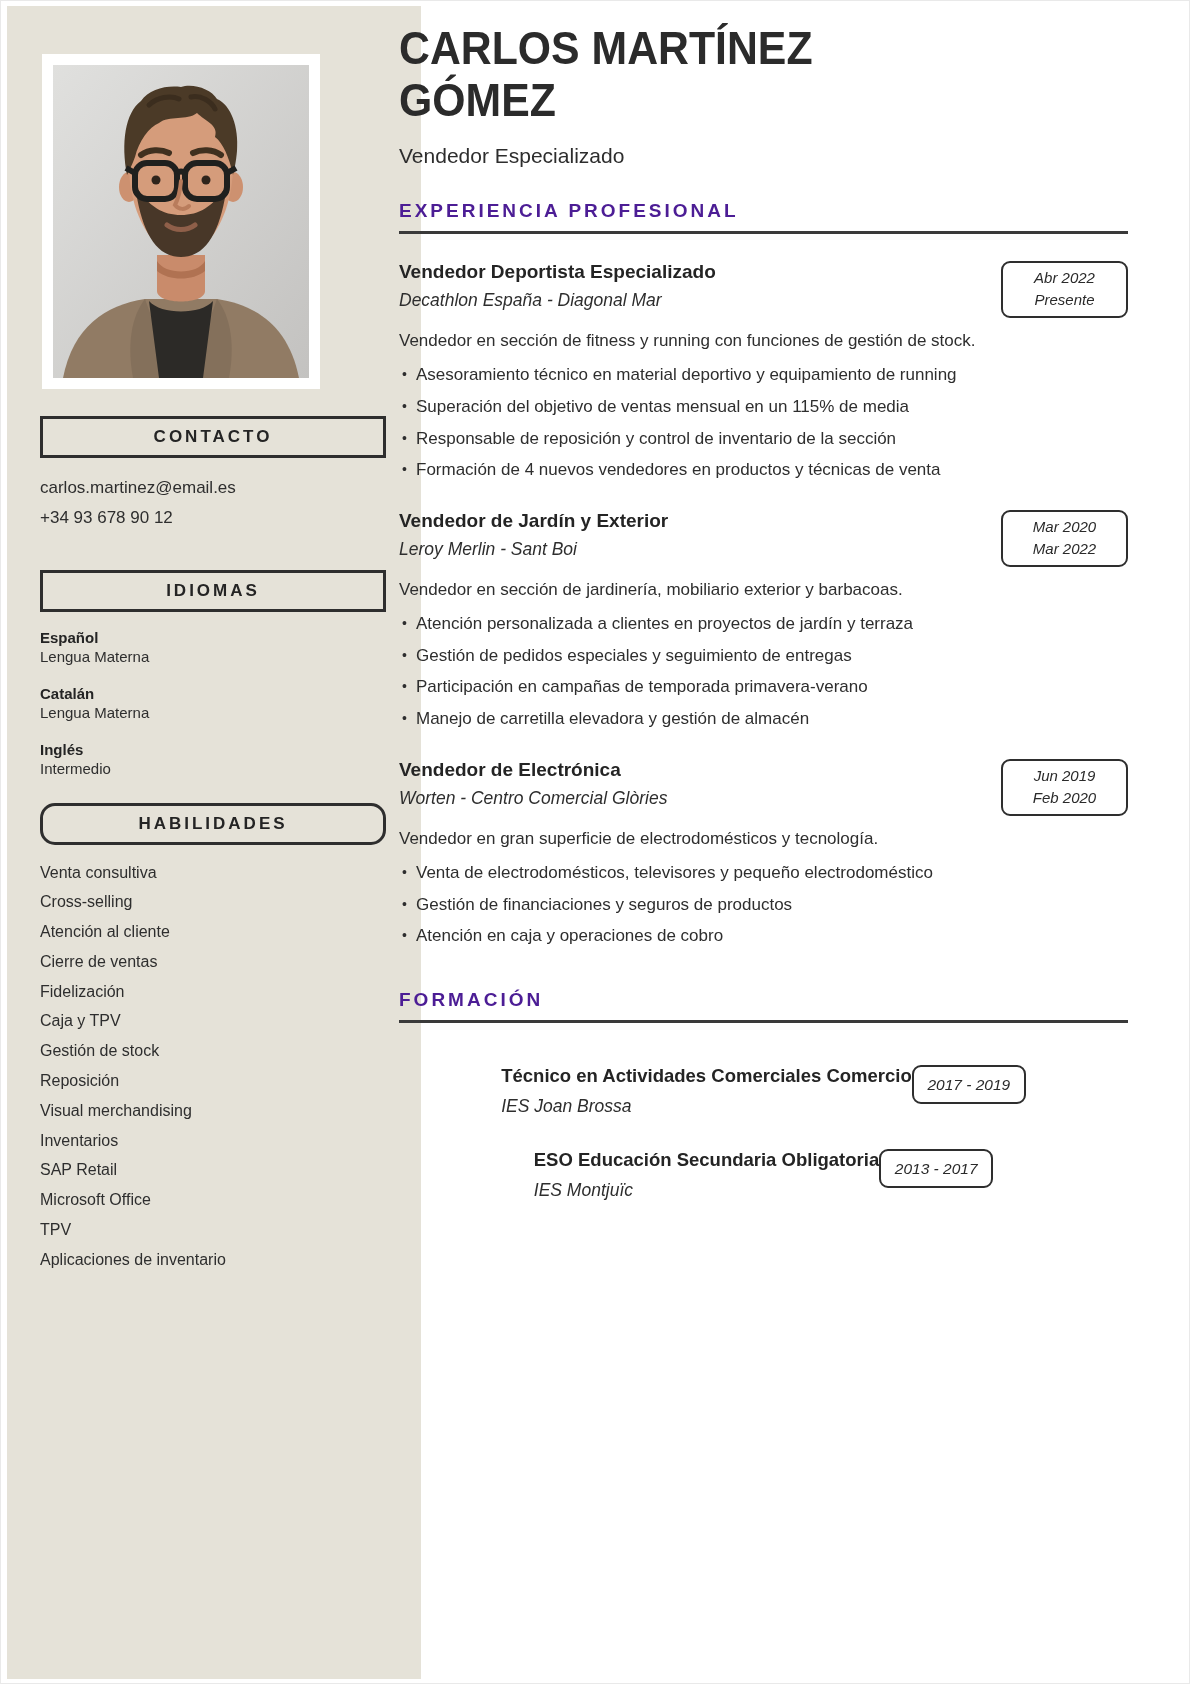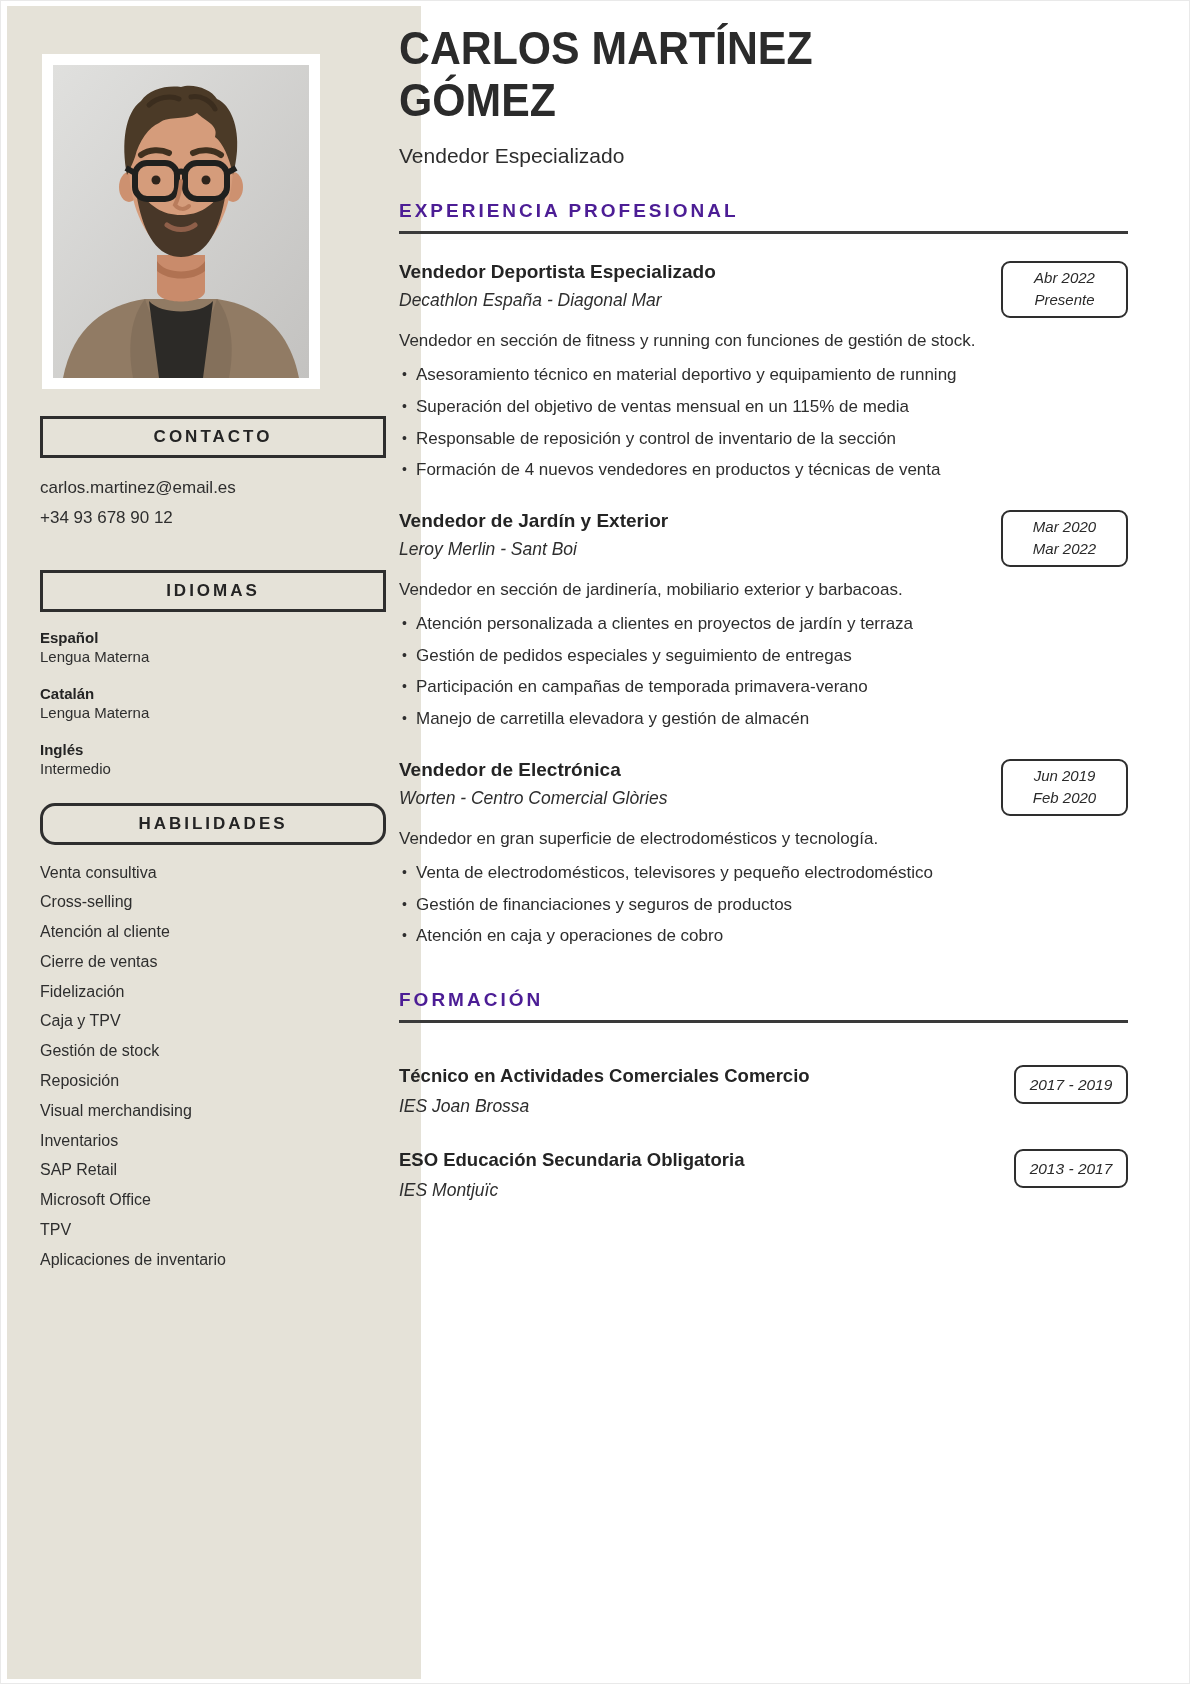--- a/index.html
+++ b/index.html
@@ -37,21 +37,21 @@
   .job-title{font-size:19px;font-weight:700;color:#242424;}
   .job-company{margin-top:7px;font-style:italic;font-size:17.5px;color:#2e2e2e;}
   .date-box{border:2px solid #2e2e2e;border-radius:9px;background:#ffffff;padding:4px 10px;min-width:103px;
             text-align:center;font-style:italic;font-size:15px;line-height:1.5;color:#2a2a2a;}
   .job-summary{margin:10px 0 0;font-size:17px;line-height:1.55;color:#2e2e2e;max-width:620px;}
   .bullets{list-style:none;margin:9px 0 0;padding:0;}
   .bullets li{position:relative;padding-left:17px;margin:0 0 7px;font-size:17px;line-height:1.45;
               color:#2e2e2e;max-width:604px;}
   .bullets li::before{content:"•";position:absolute;left:3px;top:1px;font-size:14px;color:#2e2e2e;}
 
-  .edu{margin-top:42px;}
+  .edu{margin-top:42px;justify-content:center;}
   .edu + .edu{margin-top:32px;}
   .edu-title{font-size:18.5px;font-weight:700;color:#242424;}
   .edu-school{margin-top:9px;font-style:italic;font-size:17.5px;color:#2e2e2e;}
   .date-pill{padding:6px 13px;min-width:84px;font-size:15.5px;}
 </style>
 </head>
 <body>
 
 <div class="page">
 

